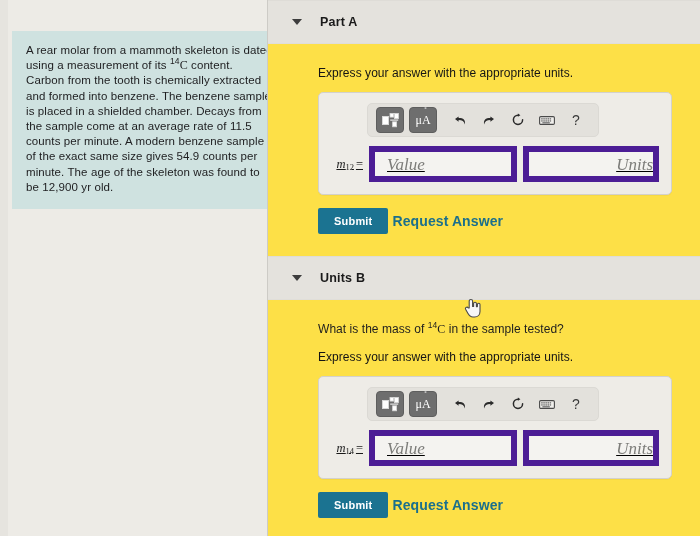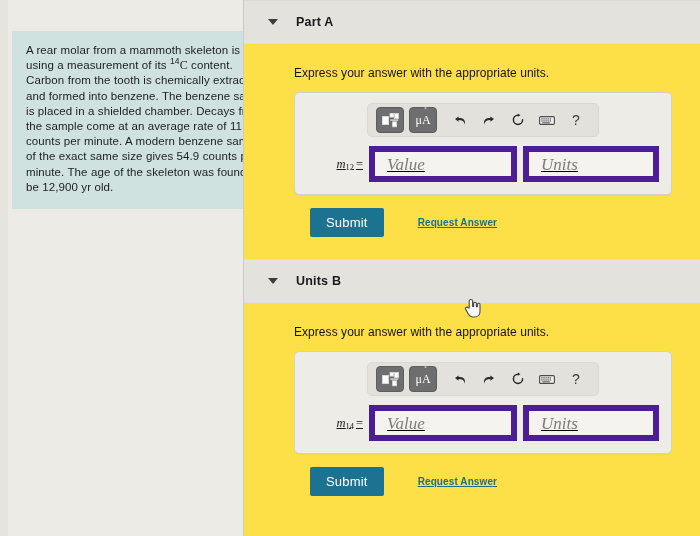--- a/index.html
+++ b/index.html
@@ -121,21 +121,21 @@
     color: #141414;
     margin-bottom: 12px;
     letter-spacing: 0.05px;
   }
 
   
   .answer-box {
     border: 1px solid #d3d1cc;
     border-radius: 5px;
     background: #eeece7;
-    padding: 10px 12px 12px 24px;
+    padding: 10px 12px 12px 0;
     box-sizing: border-box;
     box-shadow: 0 1px 1px rgba(0,0,0,0.03);
   }
   .toolbar {
     background: #e3e1dc;
     border: 1px solid #dbd9d4;
     border-radius: 5px;
     height: 34px;
     display: flex;
     align-items: center;
@@ -206,54 +206,52 @@
     background: #f4f3f0;
     border: 6px solid #4c1d95;
     display: flex;
     align-items: center;
     padding-left: 12px;
     box-sizing: border-box;
     cursor: text;
     text-decoration: underline;
   }
   .field.value-field { width: 148px; margin-right: 6px; }
-  .field.units-field { width: 136px; }
+  .field.units-field { width: 136px; justify-content: flex-end; }
   .placeholder {
     font-family: "Liberation Serif", serif;
     font-style: italic;
     font-size: 17px;
     color: #7c7c79;
     line-height: 1;
   }
 
   
   .actions {
     display: flex;
     align-items: center;
     margin-top: 13px;
   }
   .submit-btn {
     background: #1b7391;
     color: #ffffff;
-    font-size: 13px;
-    font-weight: normal;
+    font-size: 11px;
+    font-weight: bold;
     border: none;
     border-radius: 2px;
     padding: 7px 16px;
     cursor: pointer;
     font-family: "Liberation Sans", sans-serif;
     letter-spacing: 0.2px;
-    margin-left: 16px;
   }
   .request-link {
-    margin-left: 34px;
+    margin-left: 4px;
     color: #1b6f8c;
-    font-size: 10px;
+    font-size: 14px;
     font-weight: bold;
-    text-decoration: underline;
     cursor: pointer;
     letter-spacing: 0.1px;
   }
 
   
   .hand-cursor {
     position: absolute;
     left: 462px;
     top: 297px;
     width: 20px;
@@ -363,20 +361,21 @@
       </div>
     </div>
 
     <div class="part-block" style="margin-top:22px;">
       <div class="part-header">
         <div class="collapse-caret"></div>
         <span class="part-title">Units B</span>
       </div>
 
       <div class="part-body">
+        <div class="question-text"><span>What is the mass of </span><sup>14</sup><span class="serif-el">C</span><span> in the sample tested?</span></div>
 
         <div class="instruction-text">Express your answer with the appropriate units.</div>
 
         <div class="answer-box">
           <div class="toolbar">
             <div class="tb-btn dark">
               <svg width="17" height="15" viewBox="0 0 17 15" aria-hidden="true">
                 <rect x="0.5" y="3.5" width="6" height="8" fill="#ffffff" stroke="#d8d8d8" stroke-width="1"></rect>
                 <rect x="8" y="0.5" width="3.6" height="3.6" fill="#ffffff" stroke="#d8d8d8" stroke-width="0.8"></rect>
                 <rect x="12.4" y="0.5" width="4.1" height="5.2" fill="#ffffff" stroke="#d8d8d8" stroke-width="0.8"></rect>

